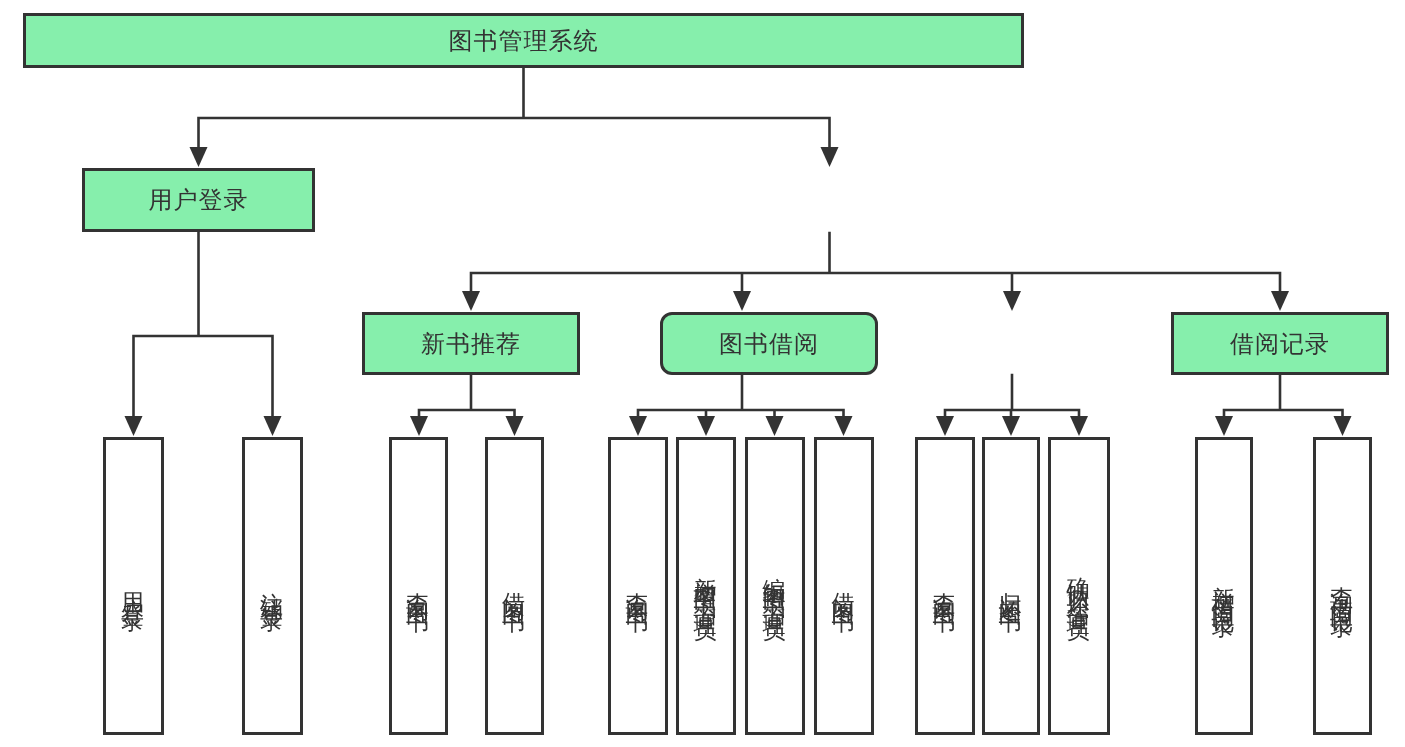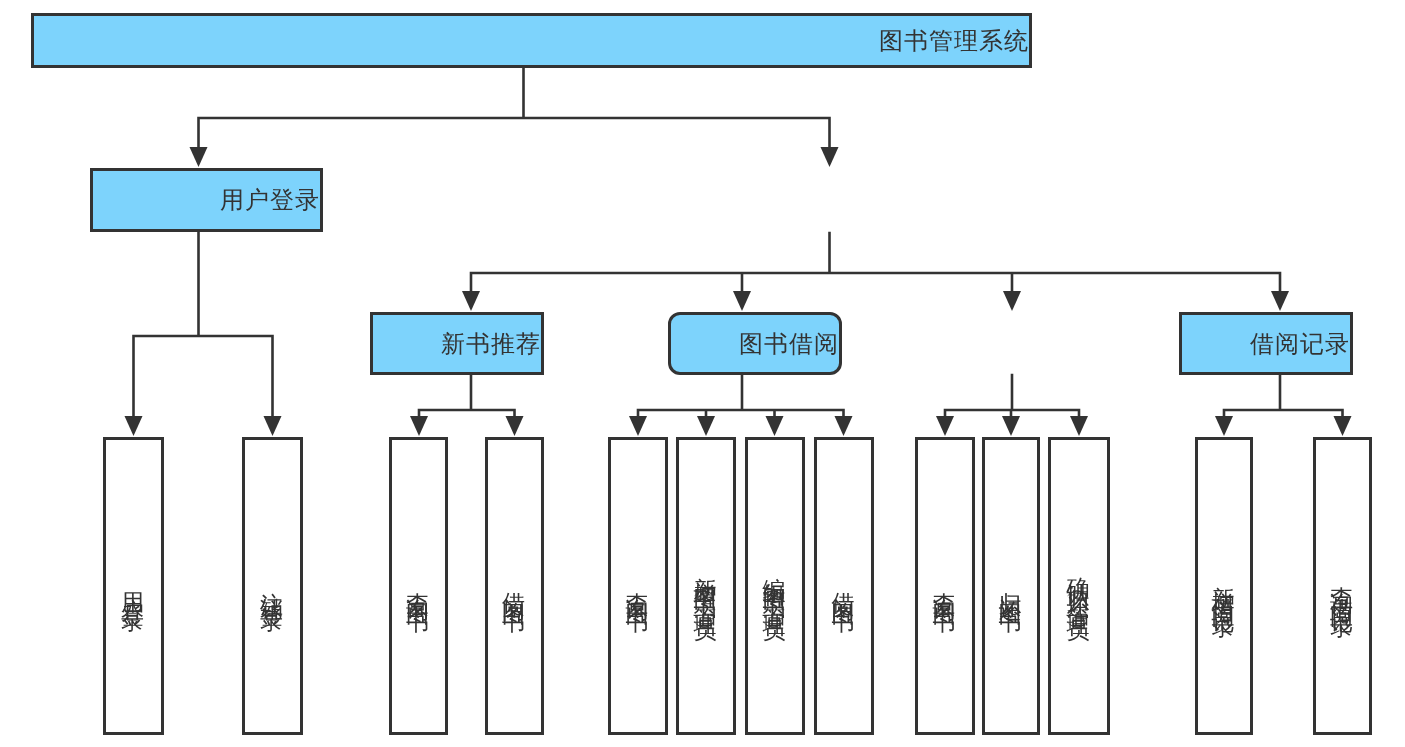--- a/index.html
+++ b/index.html
@@ -13,30 +13,29 @@
     overflow:hidden;
   }
   svg.connectors{
     position:absolute;
     left:0;top:0;width:1405px;height:747px;
     z-index:1;
   }
   .node{
     position:absolute;
     box-sizing:border-box;
-    background:#7dd3fc;
+    background:#86efac;
     border:3px solid #333333;
     display:flex;
     align-items:center;
-    justify-content:flex-end;
+    justify-content:center;
     z-index:2;
     font-size:24px;
     letter-spacing:1px;
     color:#333333;
-    margin-left:8px;
   }
   .vnode{
     position:absolute;
     box-sizing:border-box;
     background:#ffffff;
     border:3px solid #333333;
     display:flex;
     align-items:center;
     justify-content:center;
     z-index:2;
@@ -46,21 +45,21 @@
     text-orientation:mixed;
     white-space:nowrap;
     font-size:23px;
     letter-spacing:6px;
     color:#333333;
   }
   
   .n-root{left:23px;top:13px;width:1001px;height:55px;}
   .n-userlogin{left:82px;top:168px;width:233px;height:64px;}
   .n-bookmgmt{left:712px;top:168px;width:235px;height:64px;}
-  .n-l3{top:312px;width:174px;height:63px;}
+  .n-l3{top:312px;width:218px;height:63px;}
   .n-newbook{left:362px;}
   .n-bookborrow{left:660px;border-radius:12px;}
   .n-currentborrow{left:903px;}
   .n-borrowrecord{left:1171px;}
   .leaf{top:437px;height:298px;width:61px;}
   .lf-a1{left:103px;} .lf-a2{left:242px;}
   .lf-b1{left:389px;width:59px;} .lf-b2{left:485px;width:59px;}
   .lf-c1{left:608px;width:60px;} .lf-c2{left:676px;width:60px;}
   .lf-c3{left:745px;width:60px;} .lf-c4{left:814px;width:60px;}
   .lf-d1{left:915px;width:60px;} .lf-d2{left:982px;width:58px;} .lf-d3{left:1048px;width:62px;}

